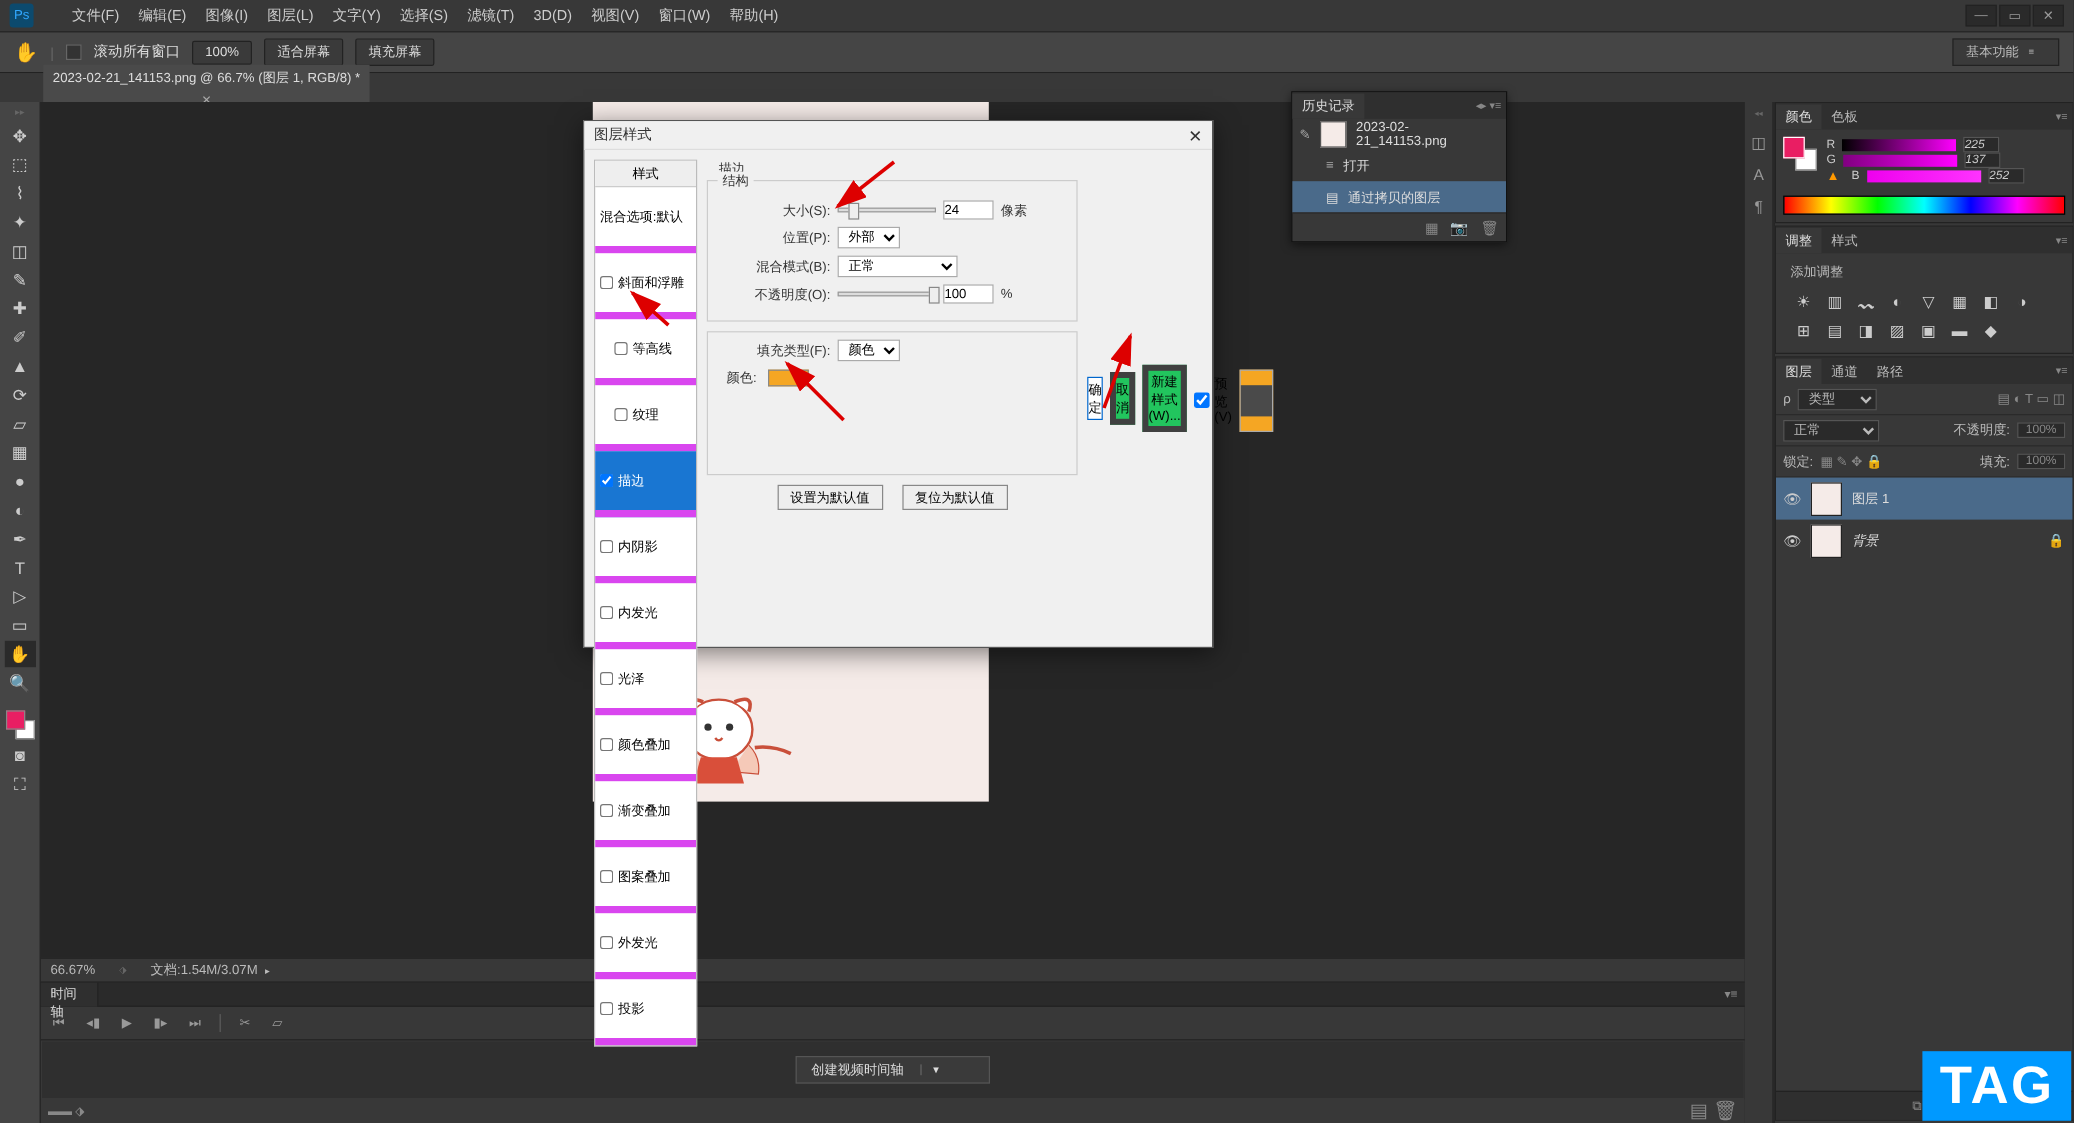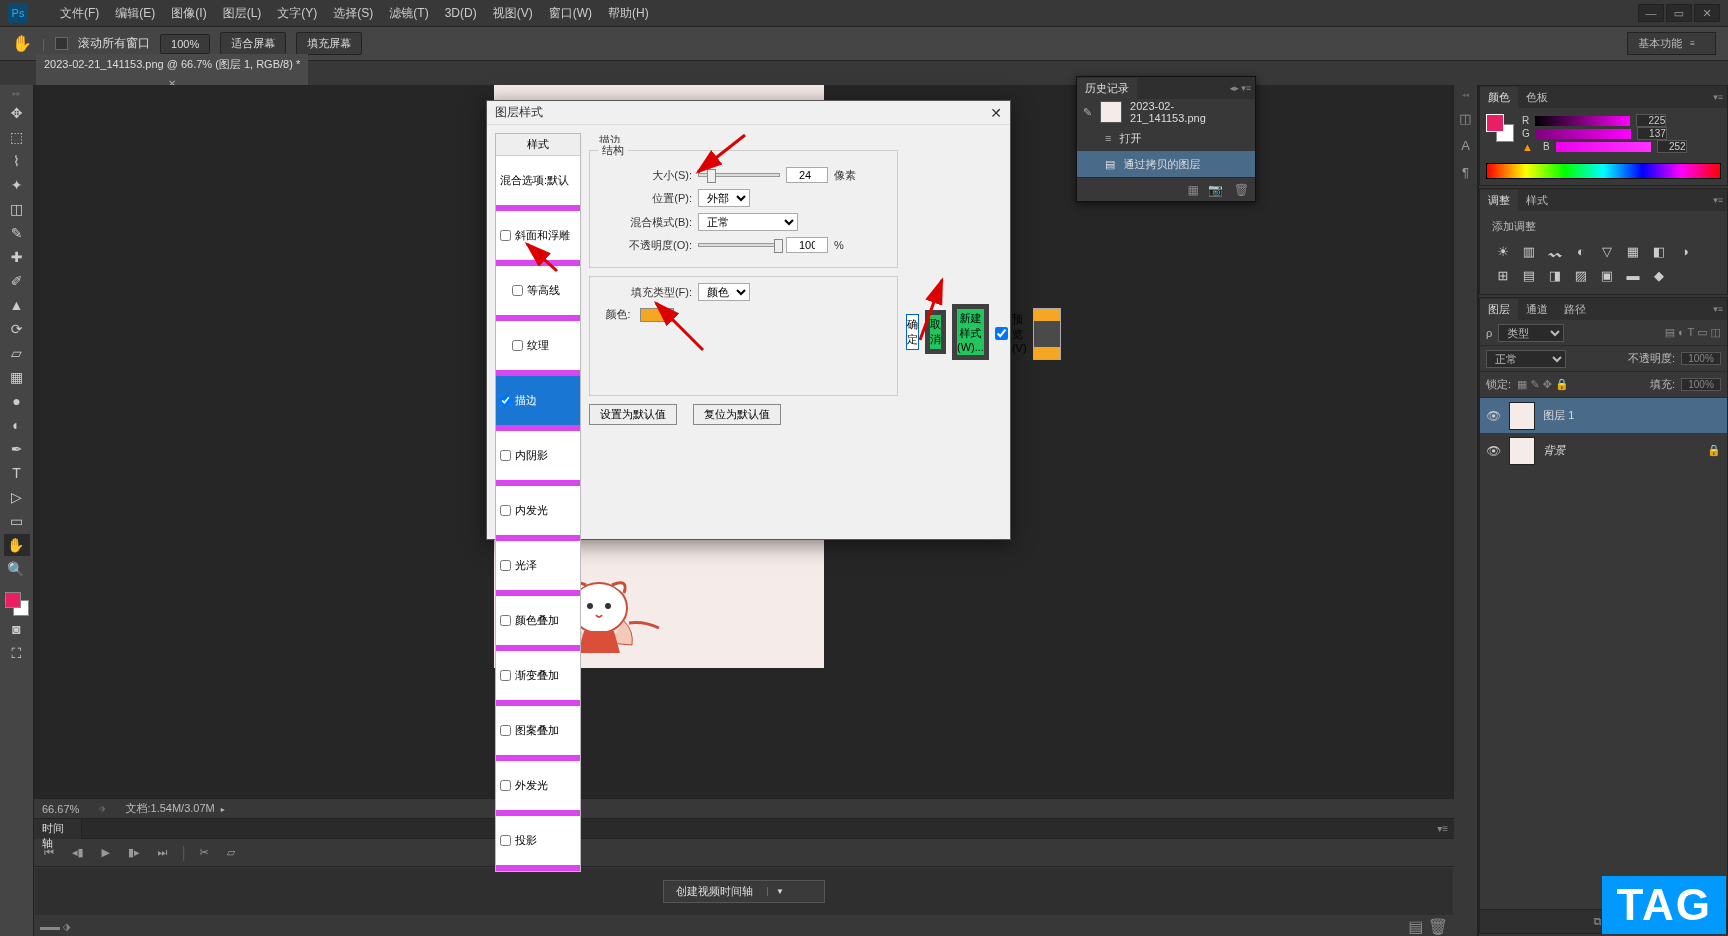--- a/index.html
+++ b/index.html
@@ -65,21 +65,21 @@
 
 .color-panel .panel-body { display: flex; gap: 8px; padding: 6px; }
 .cp-sw { position: relative; width: 28px; height: 28px; }
 .cp-fg { position: absolute; top: 0; left: 0; width: 18px; height: 18px; background: #e91e63; border: 1px solid #fff; }
 .cp-bg { position: absolute; bottom: 0; right: 0; width: 18px; height: 18px; background: #fff; border: 1px solid #888; }
 .slider-row { display: flex; align-items: center; gap: 6px; font-size: 10px; color: #ccc; }
 .slider-row .track { width: 95px; height: 10px; position: relative; }
 .track-r { background: linear-gradient(90deg, #000, #f0f); }
 .track-g { background: linear-gradient(90deg, #800080, #f0f); }
 .track-b { background: linear-gradient(90deg, #e0e, #f3f); }
-.slider-row input { width: 30px; background: #2a2a2a; border: 1px solid #555; color: #ccc; font-size: 10px; text-align: right; }
+.slider-row input { width: 30px; background: #2a2a2a; border: 1px solid #555; color: #ccc; font-size: 10px; text-align: left; font-style: italic; }
 .hue-bar { height: 16px; background: linear-gradient(90deg, red, yellow, lime, cyan, blue, magenta, red); margin: 4px 6px 6px; border: 1px solid #000; }
 .warn-tri { color: #f90; font-size: 11px; margin-right: 4px; }
 
 
 .adjust-panel .panel-body { color: #bbb; font-size: 11px; }
 .adjust-icons { display: flex; flex-wrap: wrap; gap: 8px; padding: 6px 10px; }
 .adj-icon { width: 18px; height: 16px; color: #ccc; font-size: 13px; text-align: center; }
 
 
 .layers-panel { flex: 1; display: flex; flex-direction: column; }
@@ -122,24 +122,24 @@
 .sl-indent { padding-left: 16px; }
 
 
 .settings-pane { flex: 1; position: relative; }
 .fieldset { border: 1px solid #ccc; margin-bottom: 8px; padding: 10px 8px 8px; position: relative; }
 .fieldset-label { position: absolute; top: -8px; left: 8px; background: #f0f0f0; padding: 0 4px; font-size: 11px; color: #333; }
 .frow { display: flex; align-items: center; gap: 6px; font-size: 11px; color: #333; margin: 6px 0; }
 .frow label { width: 94px; text-align: right; }
 .frow .slider { width: 82px; height: 4px; background: #ddd; border: 1px solid #999; position: relative; }
 .frow .slider .thumb { position: absolute; top: -5px; width: 9px; height: 14px; background: #eee; border: 1px solid #888; }
-.frow .num { width: 42px; border: 1px solid #aaa; background: #fff; padding: 1px 12px; text-align: left; font-size: 11px; }
+.frow .num { width: 42px; border: 1px solid #aaa; background: #fff; padding: 1px 0; text-align: left; font-size: 11px; }
 .frow select { border: 1px solid #aaa; background: #fff; font-size: 11px; padding: 1px 4px; }
 .color-chip { width: 34px; height: 14px; background: #f5a623; border: 1px solid #888; cursor: pointer; }
-.dlg-btns { display: flex; gap: 16px; margin-top: 6px; }
+.dlg-btns { display: flex; gap: 16px; justify-content: center; margin-top: 6px; }
 .dlg-btn-row button { padding: 2px 10px; font-size: 11px; border: 1px solid #888; background: #eee; }
 
 
 .btn-col { width: 96px; display: flex; flex-direction: row; gap: 6px; align-items: center; }
 .btn-col button { width: 92px; padding: 2px 0; font-size: 11px; border: 5px solid #404040; background: #22c55e; }
 .btn-col button.primary { background: #fff; border: 1px solid #0066cc; }
 .preview-chk { display: flex; align-items: center; gap: 4px; font-size: 11px; margin-top: 2px; }
 .preview-thumb { width: 52px; height: 52px; background: #f5a623; border: 1px solid #aaa; display: flex; align-items: center; justify-content: center; margin-top: 4px; }
 .preview-inner { width: 26px; height: 26px; background: #4a4a4a; }
 

